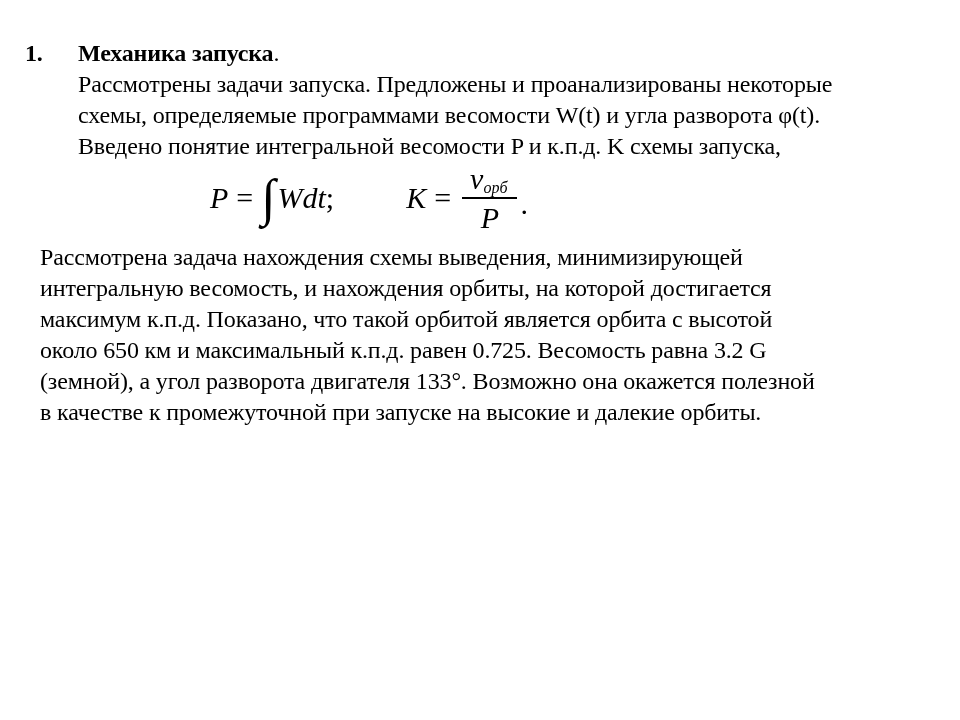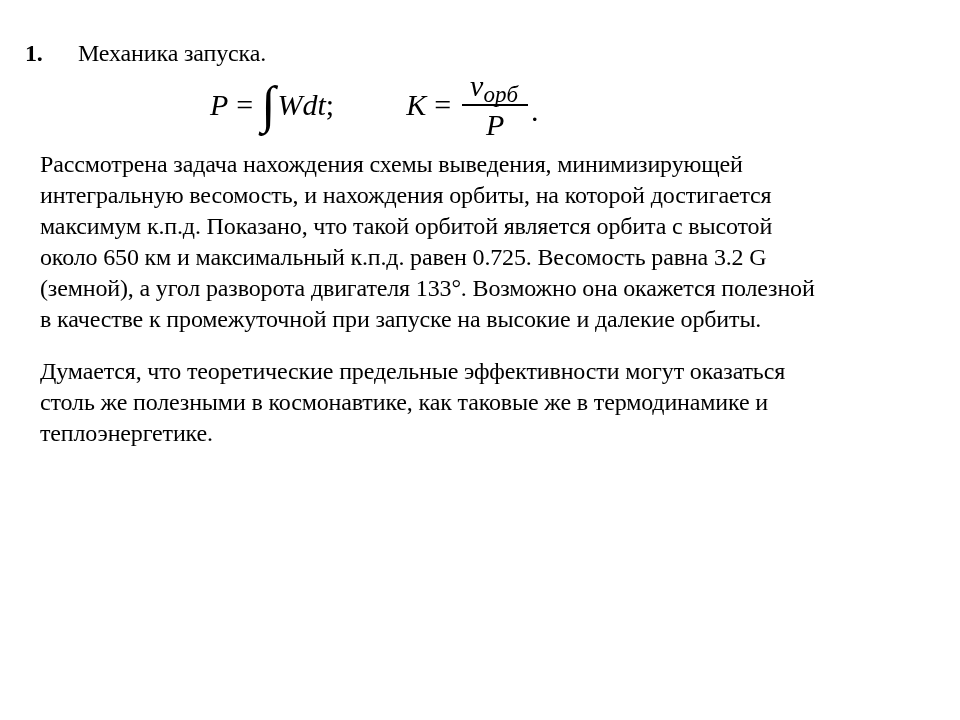--- a/index.html
+++ b/index.html
@@ -32,21 +32,21 @@
   .item-number {
     width: 53px;
     flex: 0 0 53px;
     font-weight: bold;
   }
   .item-body {
     flex: 1 1 auto;
     min-width: 0;
   }
   .heading-line .title {
-    font-weight: normal;
+    font-weight: bold;
   }
   .prewrap {
     white-space: pre-line;
   }
   
   .formula {
     display: flex;
     align-items: center;
     height: 72px;
     margin-left: 132px;
@@ -77,21 +77,21 @@
     margin: 0 3px;
     vertical-align: middle;
   }
   .frac .numerator {
     display: flex;
     align-items: flex-start;
     padding: 0 8px 3px 8px;
     border-bottom: 2px solid #000;
   }
   .frac .sub {
-    font-size: 23px;
+    font-size: 16px;
     line-height: 19px;
     transform: translateY(14px);
     padding-right: 2px;
   }
   .frac .denominator {
     padding-top: 4px;
   }
   .formula .trailing-period {
     align-self: center;
     transform: translateY(6px);
@@ -109,20 +109,23 @@
 </style>
 </head>
 <body>
 
 <div class="page">
 
   <div class="numbered-item">
     <div class="item-number">1.</div>
     <div class="item-body">
       <div class="heading-line"><span class="title">Механика запуска</span><span>.</span></div>
+      <div class="prewrap">Рассмотрены задачи запуска. Предложены и проанализированы некоторые
+схемы, определяемые программами весомости W(t) и угла разворота φ(t).
+Введено понятие интегральной весомости P и к.п.д. K схемы запуска,</div>
 
       <div class="formula">
         <span class="math">P</span>
         <span class="op">=</span>
         <span class="integral">∫</span>
         <span class="math">Wdt</span>
         <span>;</span>
         <span class="gap"></span>
         <span class="math">K</span>
         <span class="op">=</span>
@@ -139,17 +142,14 @@
   </div>
 
   <p class="para para-first prewrap">Рассмотрена задача нахождения схемы выведения, минимизирующей
 интегральную весомость, и нахождения орбиты, на которой достигается
 максимум к.п.д. Показано, что такой орбитой является орбита с высотой
 около 650 км и максимальный к.п.д. равен 0.725. Весомость равна 3.2 G
 (земной), а угол разворота двигателя 133°. Возможно она окажется полезной
 в качестве к промежуточной при запуске на высокие и далекие орбиты.</p>
 
 
-  <p class="para para-gap prewrap">Думается, что теоретические предельные эффективности могут оказаться
-столь же полезными в космонавтике, как таковые же в термодинамике и
-теплоэнергетике.</p>
 
 </div>
 
 </body></html>

